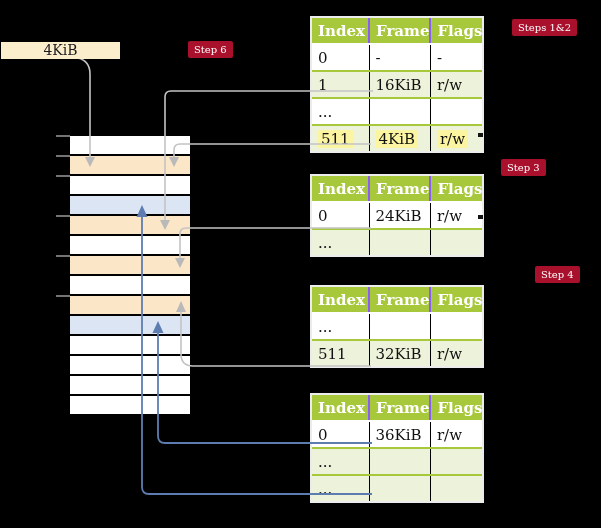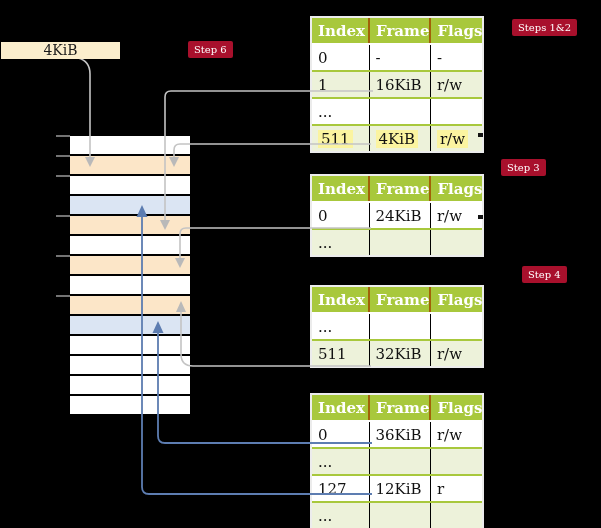--- a/index.html
+++ b/index.html
@@ -15,42 +15,42 @@
   }
   
   .badge{
     position:absolute;height:17px;line-height:17px;padding:0 6px;
     background:var(--crimson,#a8102c);color:#fff;font-size:10px;
     border-radius:2px;white-space:nowrap;
   }
   .badge.b0{left:188px;top:41px;}
   .badge.b12{left:512px;top:19px;}
   .badge.b3{left:501px;top:159px;}
-  .badge.b4{left:522px;top:266px;}
+  .badge.b4{left:535px;top:266px;}
   
   .mstack{position:absolute;left:70px;top:136px;width:120px;}
   .mrow{height:18px;margin-bottom:2px;}
   .mrow.free{background:#ffffff;}
   .mrow.pagetable{background:var(--wheat,#fce6c8);}
   .mrow.datapage{background:var(--bluerow,#dbe5f3);}
   
   .ptable{position:absolute;left:310px;border:2px solid var(--tbor,#ececec);}
   .ptable.t1{top:16px;}
   .ptable.t2{top:174px;}
   .ptable.t3{top:285px;}
   .ptable.t4{top:393px;}
   .ptable table{border-collapse:collapse;font-size:15px;table-layout:fixed;}
   .ptable col.c1{width:57px;}
   .ptable col.c2{width:60px;}
   .ptable col.c3{width:51px;}
   .ptable th{
     background:var(--hdr,#a8c83c);color:#fff;font-weight:bold;text-align:left;
     padding:0 0 0 6px;height:25px;border-bottom:2px solid #fff;
   }
-  .ptable th + th{border-left:2px solid #a16207;}
+  .ptable th + th{border-left:2px solid #8b5cf6;}
   .ptable td{
     background:#fff;color:#111;padding:0 0 0 6px;height:25px;
     overflow:hidden;white-space:nowrap;
   }
   .ptable td + td{border-left:1px solid #000;}
   .ptable tbody tr + tr td{border-top:2px solid var(--hdr,#a8c83c);}
   .ptable tr.shaded td{background:var(--alt,#edf2da);}
   .hl{background:var(--yellow,#fbf4a0);padding:0 3px;}
   
   .overlay{position:absolute;left:0;top:0;pointer-events:none;}
@@ -188,25 +188,20 @@
         <tbody>
           <tr>
             <td>0</td>
             <td>36KiB</td>
             <td>r/w</td>
           </tr>
           <tr class="shaded">
             <td>...</td>
             <td></td>
             <td></td>
-          </tr>
-          <tr>
-            <td>127</td>
-            <td>12KiB</td>
-            <td>r</td>
           </tr>
           <tr class="shaded">
             <td>...</td>
             <td></td>
             <td></td>
           </tr>
         </tbody>
       </table>
     </div>
 

